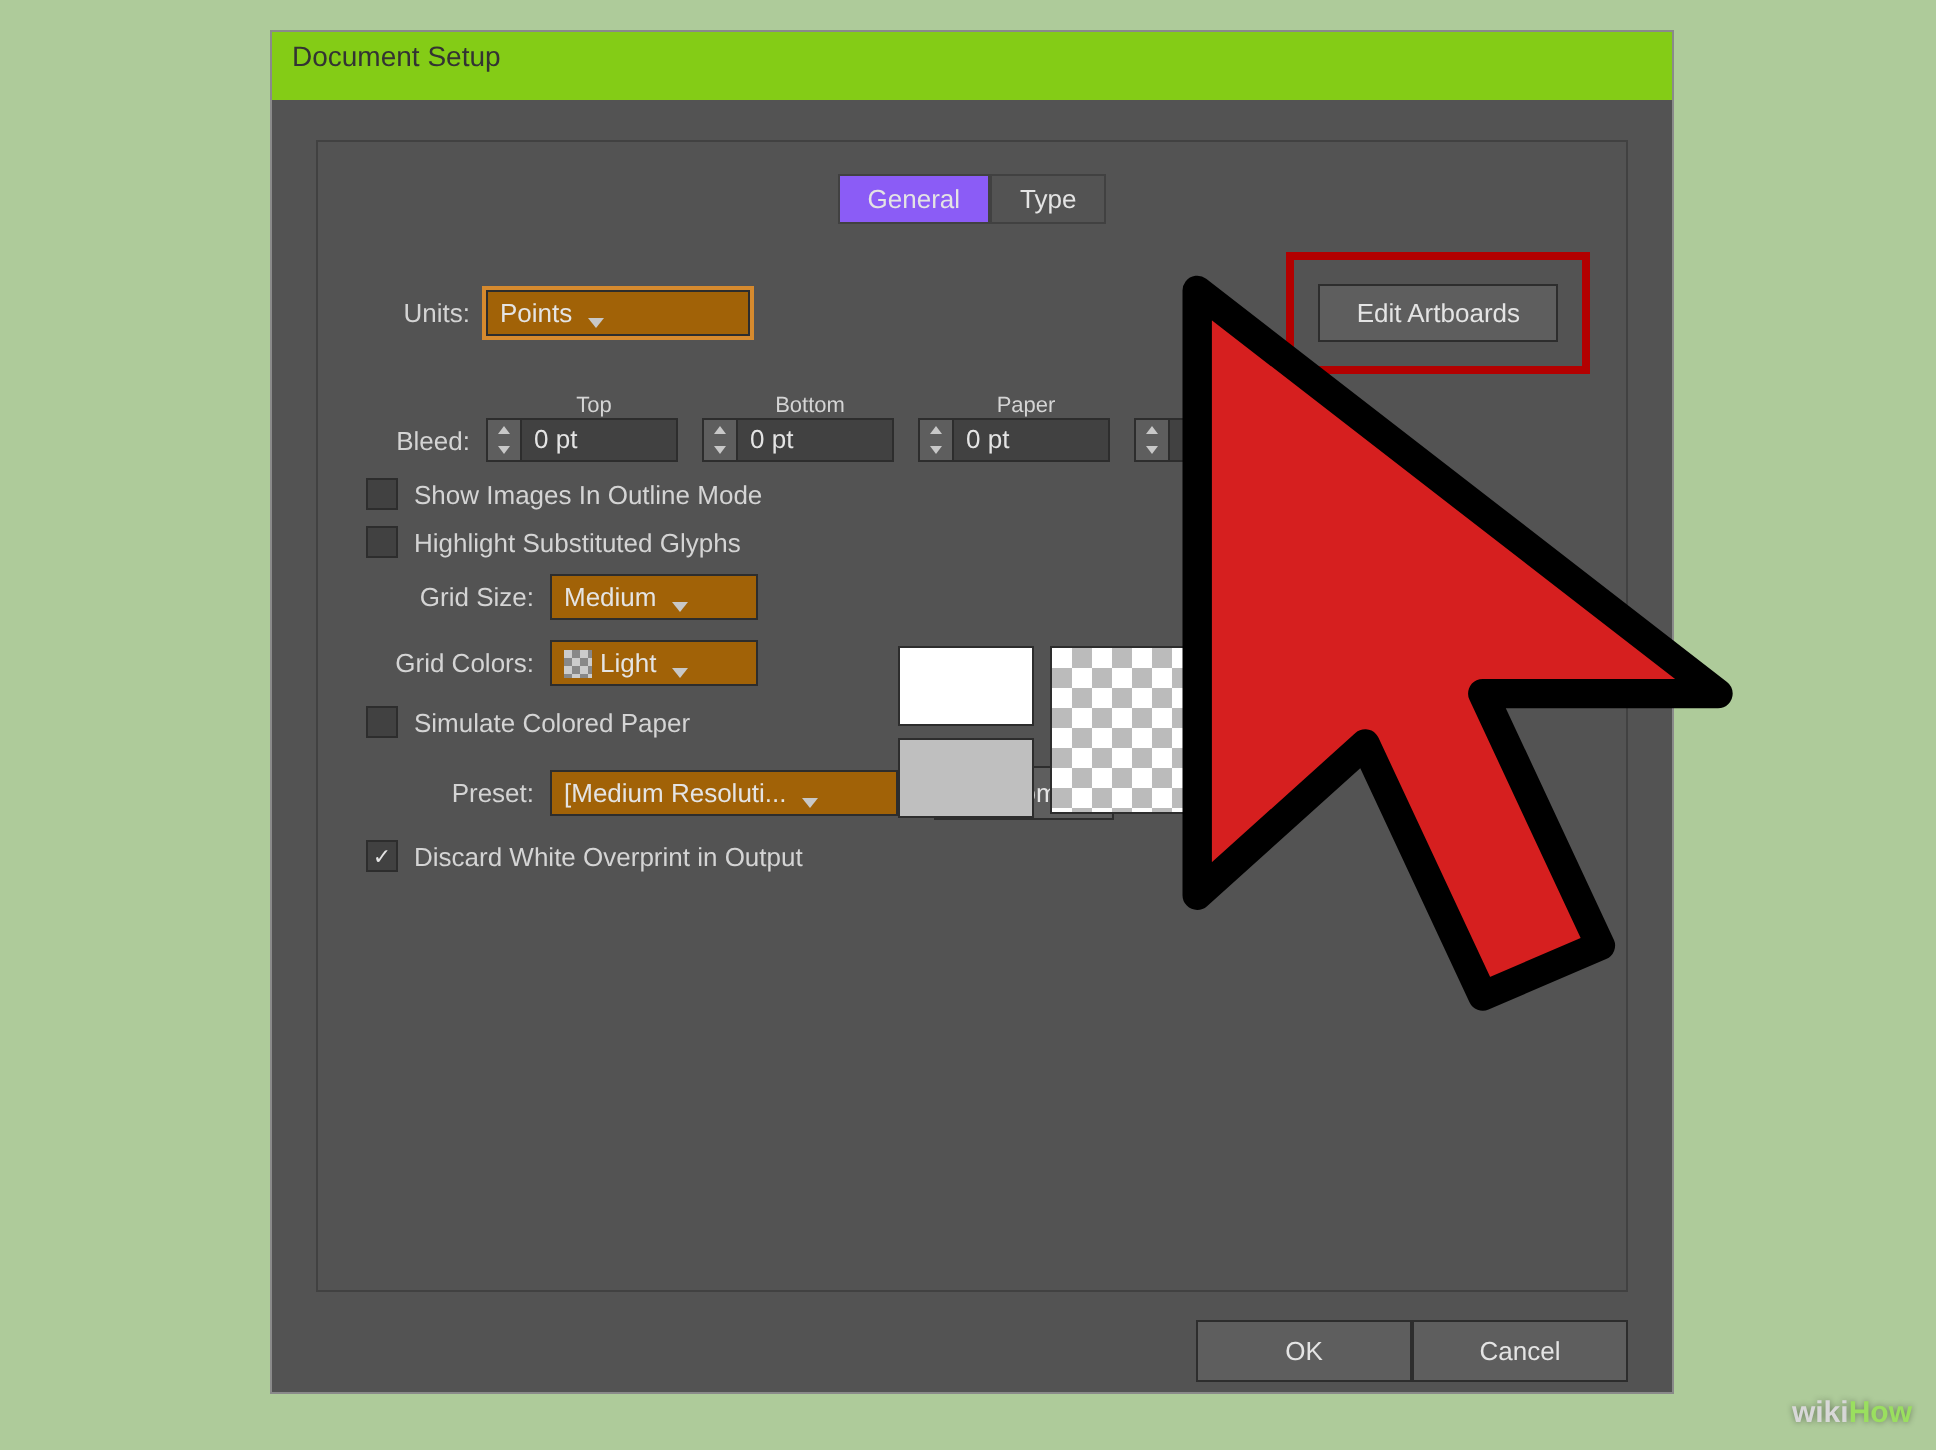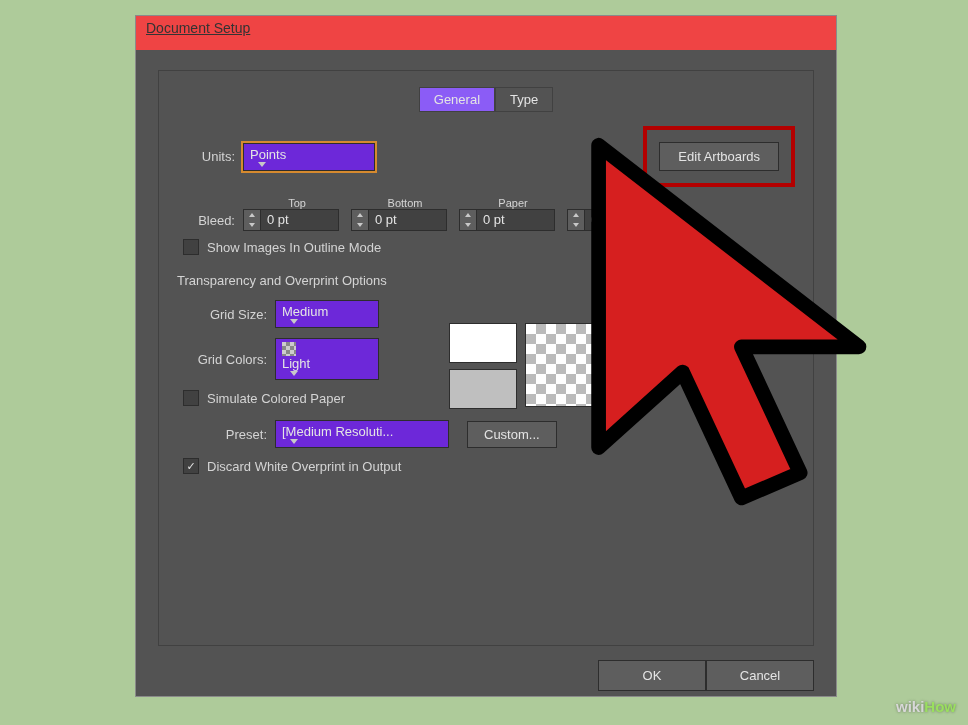--- a/index.html
+++ b/index.html
@@ -17,25 +17,24 @@
   position: absolute;
   left: 135px;
   top: 15px;
   width: 700px;
   height: 680px;
   background: #535353;
   border: 1px solid #8a8a8a;
 }
 .titlebar {
   height: 26px;
-  background: #ef4444;
+  background: #84cc16;
   color: #333;
   padding: 4px 10px;
   font-size: 14px;
-  text-decoration: underline;
 }
 .content {
   padding: 20px 22px 16px 22px;
   color: #d4d4d4;
 }
 .panel {
   border: 1px solid #414141;
   padding: 16px 18px 18px 18px;
   position: relative;
   height: 540px;
@@ -63,28 +62,27 @@
   margin-bottom: 10px;
 }
 .label {
   text-align: right;
   margin-right: 8px;
   color: #d4d4d4;
 }
 .units-row .label { width: 58px; }
 .dropdown {
   display: inline-flex;
-  align-items: flex-start;
-  background: #6d28d9;
+  align-items: flex-end;
+  background: #a16207;
   border: 1px solid #2d2d2d;
   color: #e4e4e4;
   padding: 3px 6px;
   cursor: pointer;
   position: relative;
-  flex-direction: column;
 }
 .dropdown.highlight {
   outline: 2px solid #d68a2e;
 }
 .dropdown .caret {
   margin-left: 8px;
   border-left: 4px solid transparent;
   border-right: 4px solid transparent;
   border-top: 5px solid #c8c8c8;
 }
@@ -317,22 +315,25 @@
             </div>
           <div class="spin-input">0 pt</div>
         </div>
         <span class="link-icon">⛓</span>
       </div>
 
       <div class="checkbox-row">
         <span class="chk"></span>
         <span>Show Images In Outline Mode</span>
       </div>
-
-      <div class="section-title">Transparency and Overprint Options</div>
+      <div class="checkbox-row">
+        <span class="chk"></span>
+        <span>Highlight Substituted Glyphs</span>
+      </div>
+
 
       <div class="grid-row">
         <span class="label">Grid Size:</span>
         <div class="dropdown" style="width:90px">
           <span>Medium</span>
           <span class="caret"></span>
         </div>
       </div>
 
       <div class="grid-row">

